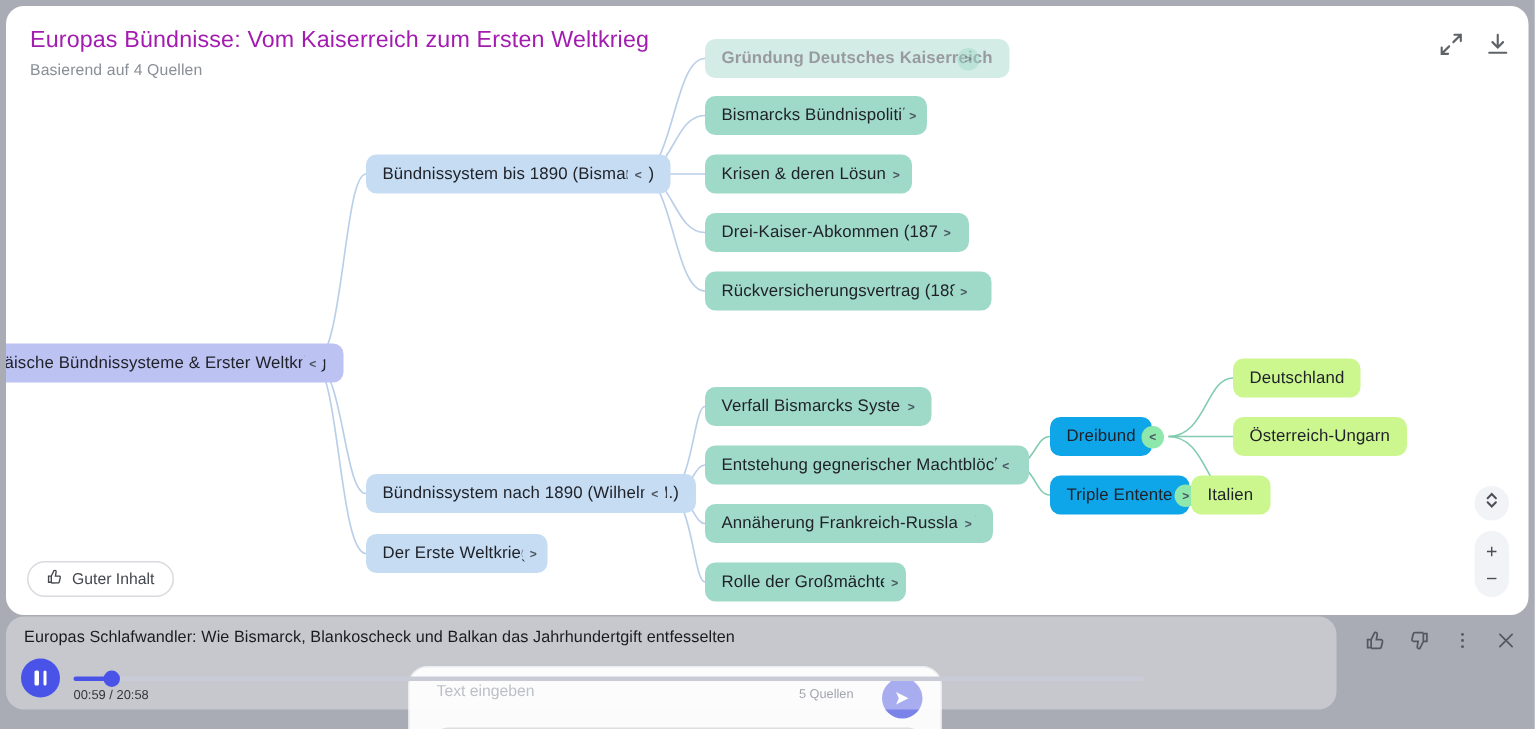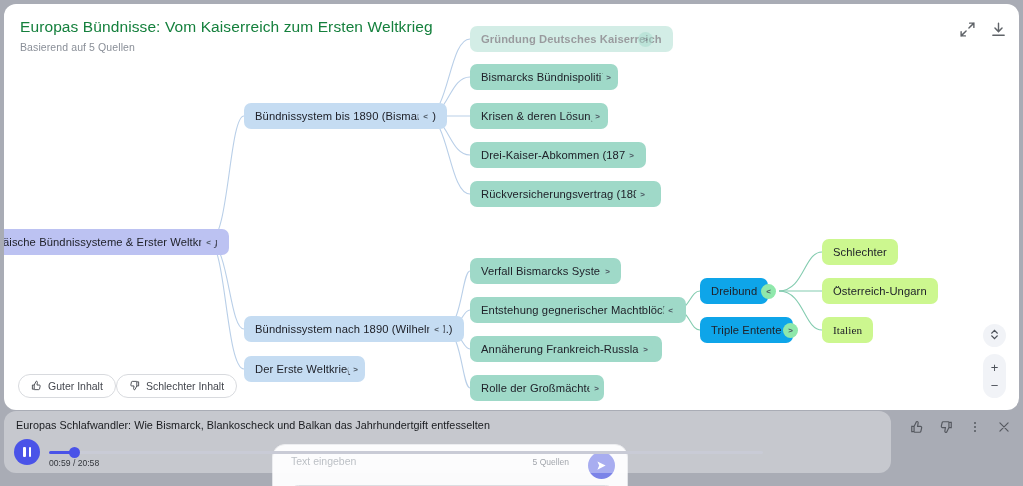--- a/index.html
+++ b/index.html
@@ -15,21 +15,21 @@
   .card {
     position: absolute; left: 4px; top: 4px;
     width: 1015px; height: 406px;
     background: #ffffff;
     border-radius: 12px;
     overflow: hidden;
   }
 
   .card-header { position: absolute; left: 16px; top: 14px; }
   .card-title {
-    font-size: 15.5px; color: #15803d; letter-spacing: .1px; white-space: nowrap;
+    font-size: 15.5px; color: #a21caf; letter-spacing: .1px; white-space: nowrap;
   }
   .card-sub {
     font-size: 10.5px; color: #8a8f98; margin-top: 5px; letter-spacing: .1px;
   }
 
   .header-icons {
     position: absolute; right: 12px; top: 17px;
     display: flex; gap: 14px; align-items: center;
   }
   .hicon { width: 17px; height: 17px; cursor: pointer; color: #5f6368; }
@@ -192,21 +192,21 @@
 </style>
 </head>
 <body>
 
 <div id="app">
 
   <div class="card">
 
     <div class="card-header">
       <div class="card-title">Europas Bündnisse: Vom Kaiserreich zum Ersten Weltkrieg</div>
-      <div class="card-sub">Basierend auf 5 Quellen</div>
+      <div class="card-sub">Basierend auf 4 Quellen</div>
     </div>
 
     <div class="header-icons">
       <span class="hicon">
         <svg viewBox="0 0 24 24" fill="none" stroke="currentColor" stroke-width="2" stroke-linecap="round">
           <path d="M15 3h6v6M21 3l-7 7M9 21H3v-6M3 21l7-7"></path>
         </svg>
       </span>
       <span class="hicon">
         <svg viewBox="0 0 24 24" fill="none" stroke="currentColor" stroke-width="2" stroke-linecap="round">
@@ -314,45 +314,37 @@
       <span>Dreibund</span>
     </div>
     <div class="toggle green-t" style="left:757px; top:280px;">&lt;</div>
 
     <div class="node green" style="left:696px; top:313px;">
       <span>Triple Entente</span>
     </div>
     <div class="toggle green-t" style="left:779px; top:319px;">&gt;</div>
 
     <div class="node lime" style="left:818px; top:235px;">
-      <span>Schlechter</span>
+      <span>Deutschland</span>
     </div>
     <div class="node lime" style="left:818px; top:274px;">
       <span>Österreich-Ungarn</span>
     </div>
-    <div class="node lime" style="left:818px; top:313px;font-family:Liberation Serif, serif;">
+    <div class="node lime" style="left:790px; top:313px;">
       <span>Italien</span>
     </div>
 
     <div class="feedback">
       <div class="fb-btn">
         <span>
           <svg viewBox="0 0 24 24" fill="none" stroke="currentColor" stroke-width="2">
             <path d="M7 11v9H3v-9zM7 11l4-8a2 2 0 013 2l-1 6h5a2 2 0 012 2.4l-1.4 6A2 2 0 0116.6 21H7"></path>
           </svg>
         </span>
         <span>Guter Inhalt</span>
-      </div>
-      <div class="fb-btn">
-        <span>
-          <svg viewBox="0 0 24 24" fill="none" stroke="currentColor" stroke-width="2">
-            <path d="M17 13V4h4v9zM17 13l-4 8a2 2 0 01-3-2l1-6H6a2 2 0 01-2-2.4l1.4-6A2 2 0 017.4 3H17"></path>
-          </svg>
-        </span>
-        <span>Schlechter Inhalt</span>
       </div>
     </div>
 
     <div class="zoom-ctrl">
       <div class="zc-pill updown">
         <span>
           <svg width="11" height="13" viewBox="0 0 12 14" fill="none" stroke="currentColor" stroke-width="1.5" stroke-linecap="round">
             <path d="M3 5.5L6 2.5l3 3M3 8.5l3 3 3-3"></path>
           </svg>
         </span>

